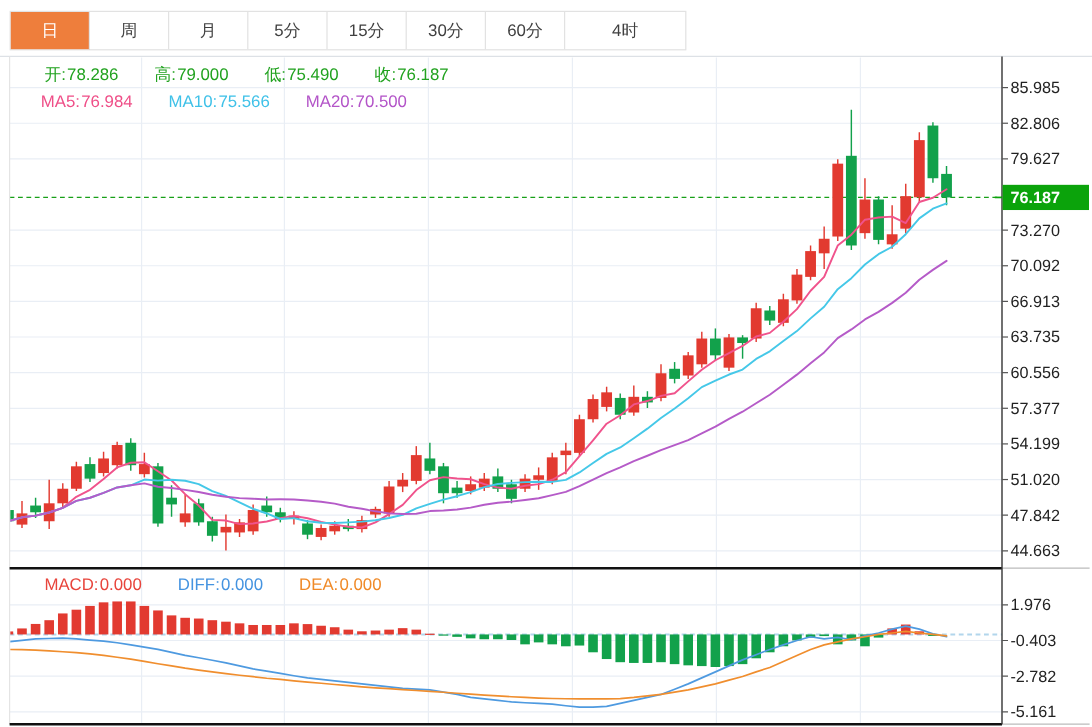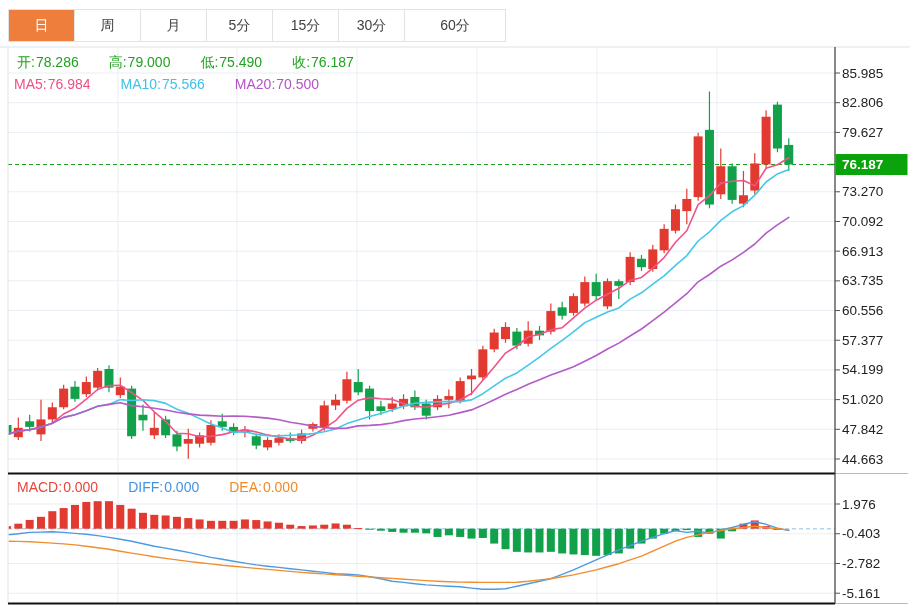--- a/index.html
+++ b/index.html
@@ -3,21 +3,21 @@
 <meta charset="utf-8">
 <style>
   html,body{margin:0;padding:0;background:#fff;}
   body{font-family:"Liberation Sans", sans-serif;}
   .page{position:relative;width:910px;height:606px;background:#fff;overflow:hidden;}
   .tabbar{position:absolute;left:8px;top:9px;height:33px;display:flex;border:1px solid #e2e2e2;background:#fff;box-sizing:border-box;}
   .tab{width:66px;height:100%;display:flex;align-items:center;justify-content:center;
        font-size:14px;color:#404040;border-right:1px solid #e2e2e2;cursor:pointer;box-sizing:border-box;}
   .tab:last-child{width:100px;border-right:none;}
   .tab.active{background:#ee7e3c;color:#fff;}
-  .legend-row{position:absolute;font-size:14px;white-space:nowrap;letter-spacing:0;}
+  .legend-row{position:absolute;font-size:14px;white-space:nowrap;letter-spacing:0;margin-left:20px;}
   .legend-row span{margin-right:15px;}
   #svg-root{position:absolute;left:0;top:0;}
 </style>
 </head>
 <body>
 
 <div class="page">
   <svg id="svg-root" width="910" height="606">
       <defs>
         <clipPath id="plot-clip">
@@ -317,17 +317,18 @@
       <text x="842" y="169.32605740000002" font-size="13.5px" font-weight="bold" fill="#ffffff">76.187</text>
     </svg>
   <div class="tabbar" id="tabbar">
       <div class="tab active">日</div>
       <div class="tab">周</div>
       <div class="tab">月</div>
       <div class="tab">5分</div>
       <div class="tab">15分</div>
       <div class="tab">30分</div>
       <div class="tab">60分</div>
+      <div class="tab">4时</div>
     </div>
   <div class="legend-row" id="ohlc-row" style="left:17px;top:54px;"><span style="color: rgb(33, 162, 31);"><span style="margin-right: 1px;">开:</span><span>78.286</span></span><span style="color: rgb(33, 162, 31);"><span style="margin-right: 1px;">高:</span><span>79.000</span></span><span style="color: rgb(33, 162, 31);"><span style="margin-right: 1px;">低:</span><span>75.490</span></span><span style="color: rgb(33, 162, 31);"><span style="margin-right: 1px;">收:</span><span>76.187</span></span></div>
   <div class="legend-row" id="ma-row" style="left:14px;top:76px;"><span style="color: rgb(239, 79, 136);"><span style="margin-right: 1px;">MA5:</span><span>76.984</span></span><span style="color: rgb(63, 193, 232);"><span style="margin-right: 1px;">MA10:</span><span>75.566</span></span><span style="color: rgb(179, 84, 200);"><span style="margin-right: 1px;">MA20:</span><span>70.500</span></span></div>
   <div class="legend-row" id="macd-row" style="left:17px;top:479px;"><span style="color: rgb(232, 69, 60);"><span style="margin-right: 1px;">MACD:</span><span>0.000</span></span><span style="color: rgb(68, 147, 224);"><span style="margin-right: 1px;">DIFF:</span><span>0.000</span></span><span style="color: rgb(240, 138, 40);"><span style="margin-right: 1px;">DEA:</span><span>0.000</span></span></div>
 </div>
 
 </body></html>

